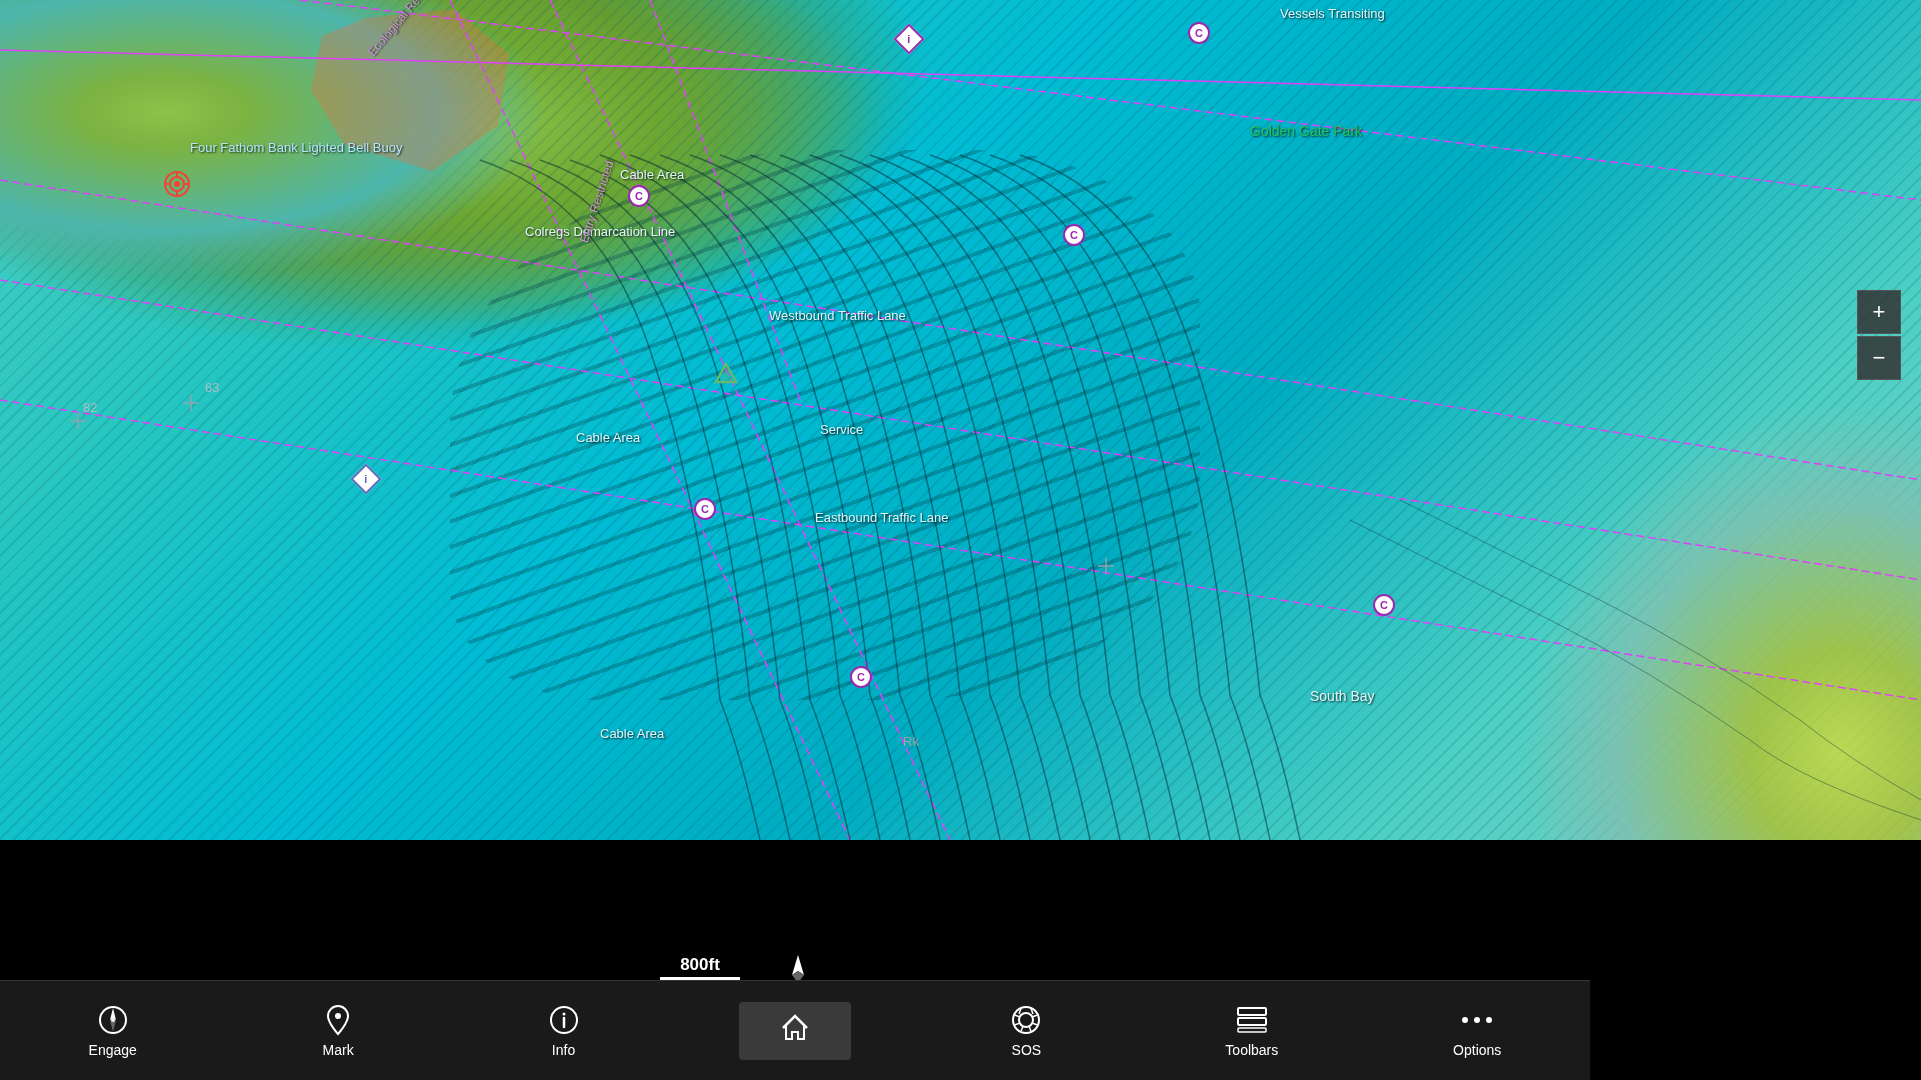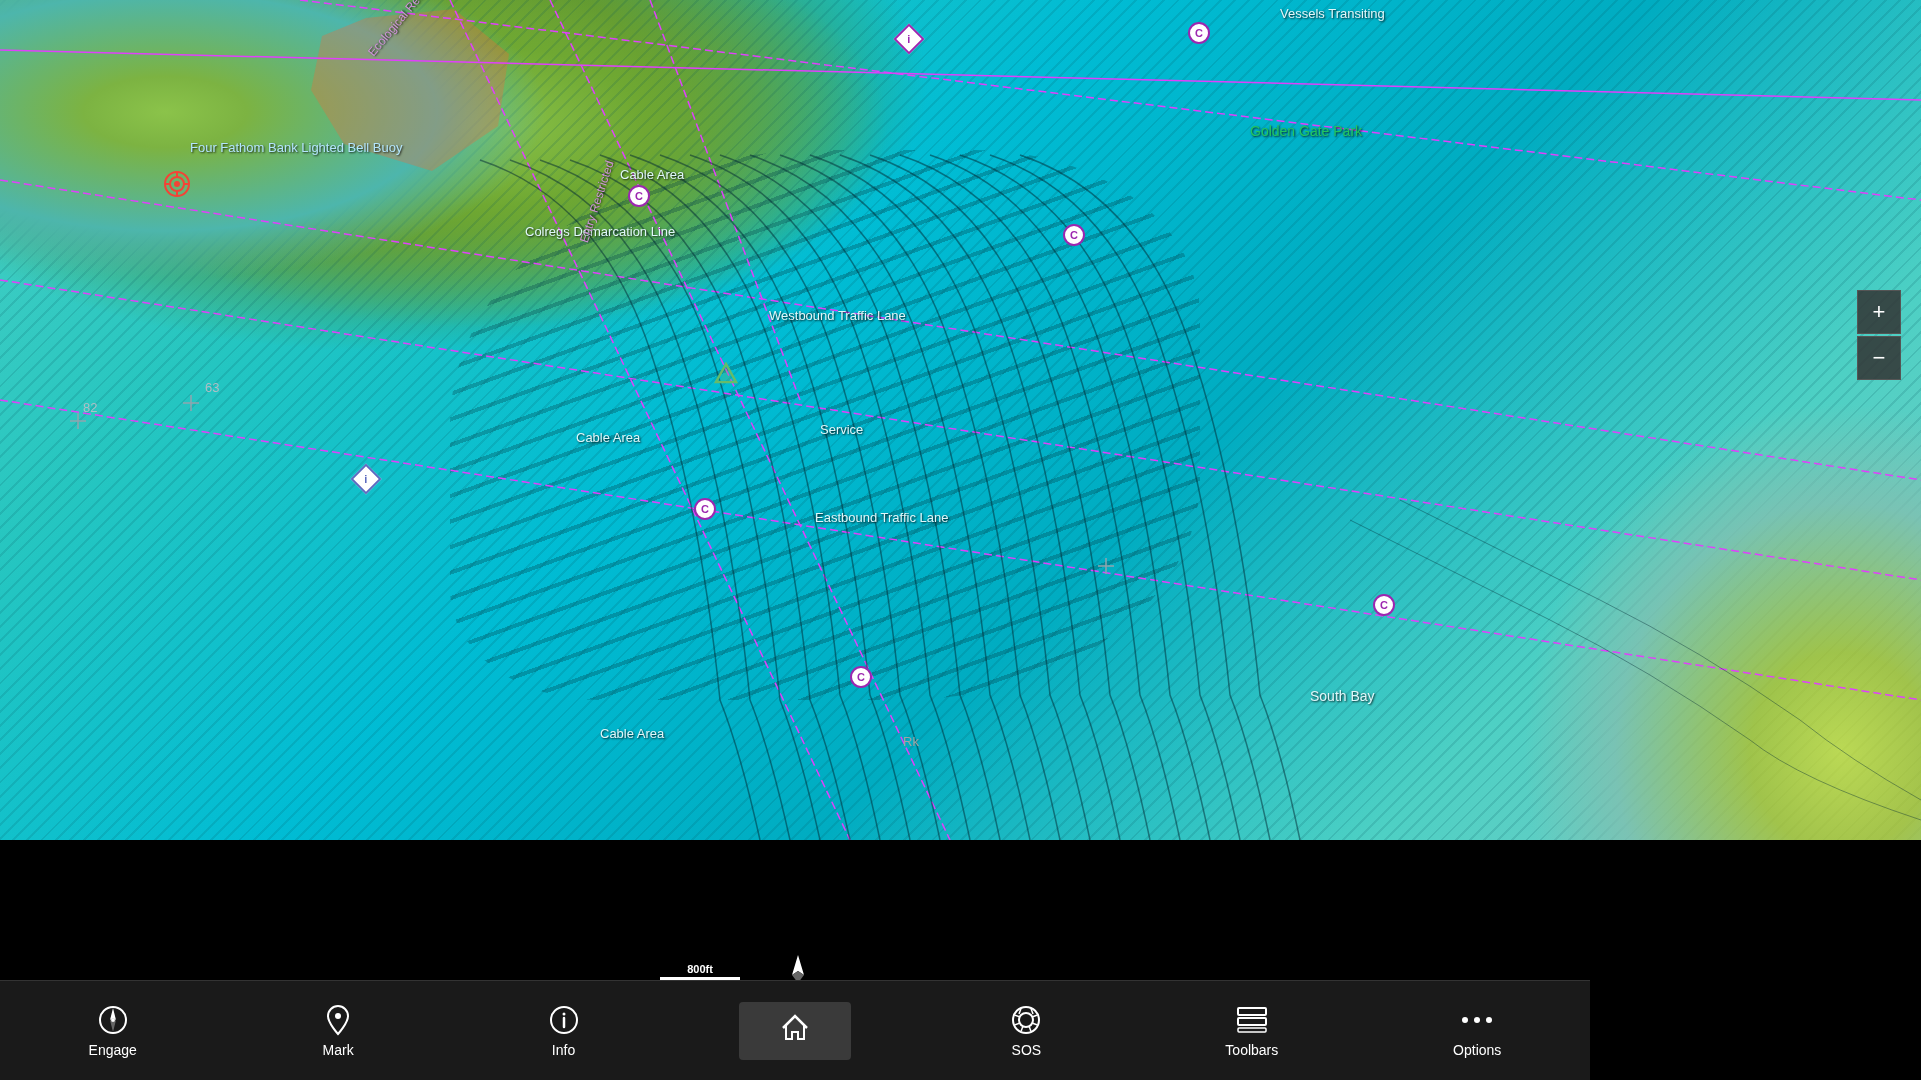--- a/index.html
+++ b/index.html
@@ -165,21 +165,21 @@
     .scale-line {
       width: 80px;
       height: 3px;
       background: white;
       border-left: 3px solid white;
       border-right: 3px solid white;
     }
 
     .scale-text {
       color: white;
-      font-size: 11px;
+      font-size: 17px;
       margin-bottom: 2px;
       font-weight: bold;
     }
 
     
     .north-arrow {
       position: absolute;
       bottom: 95px;
       left: 793px;
       color: white;

